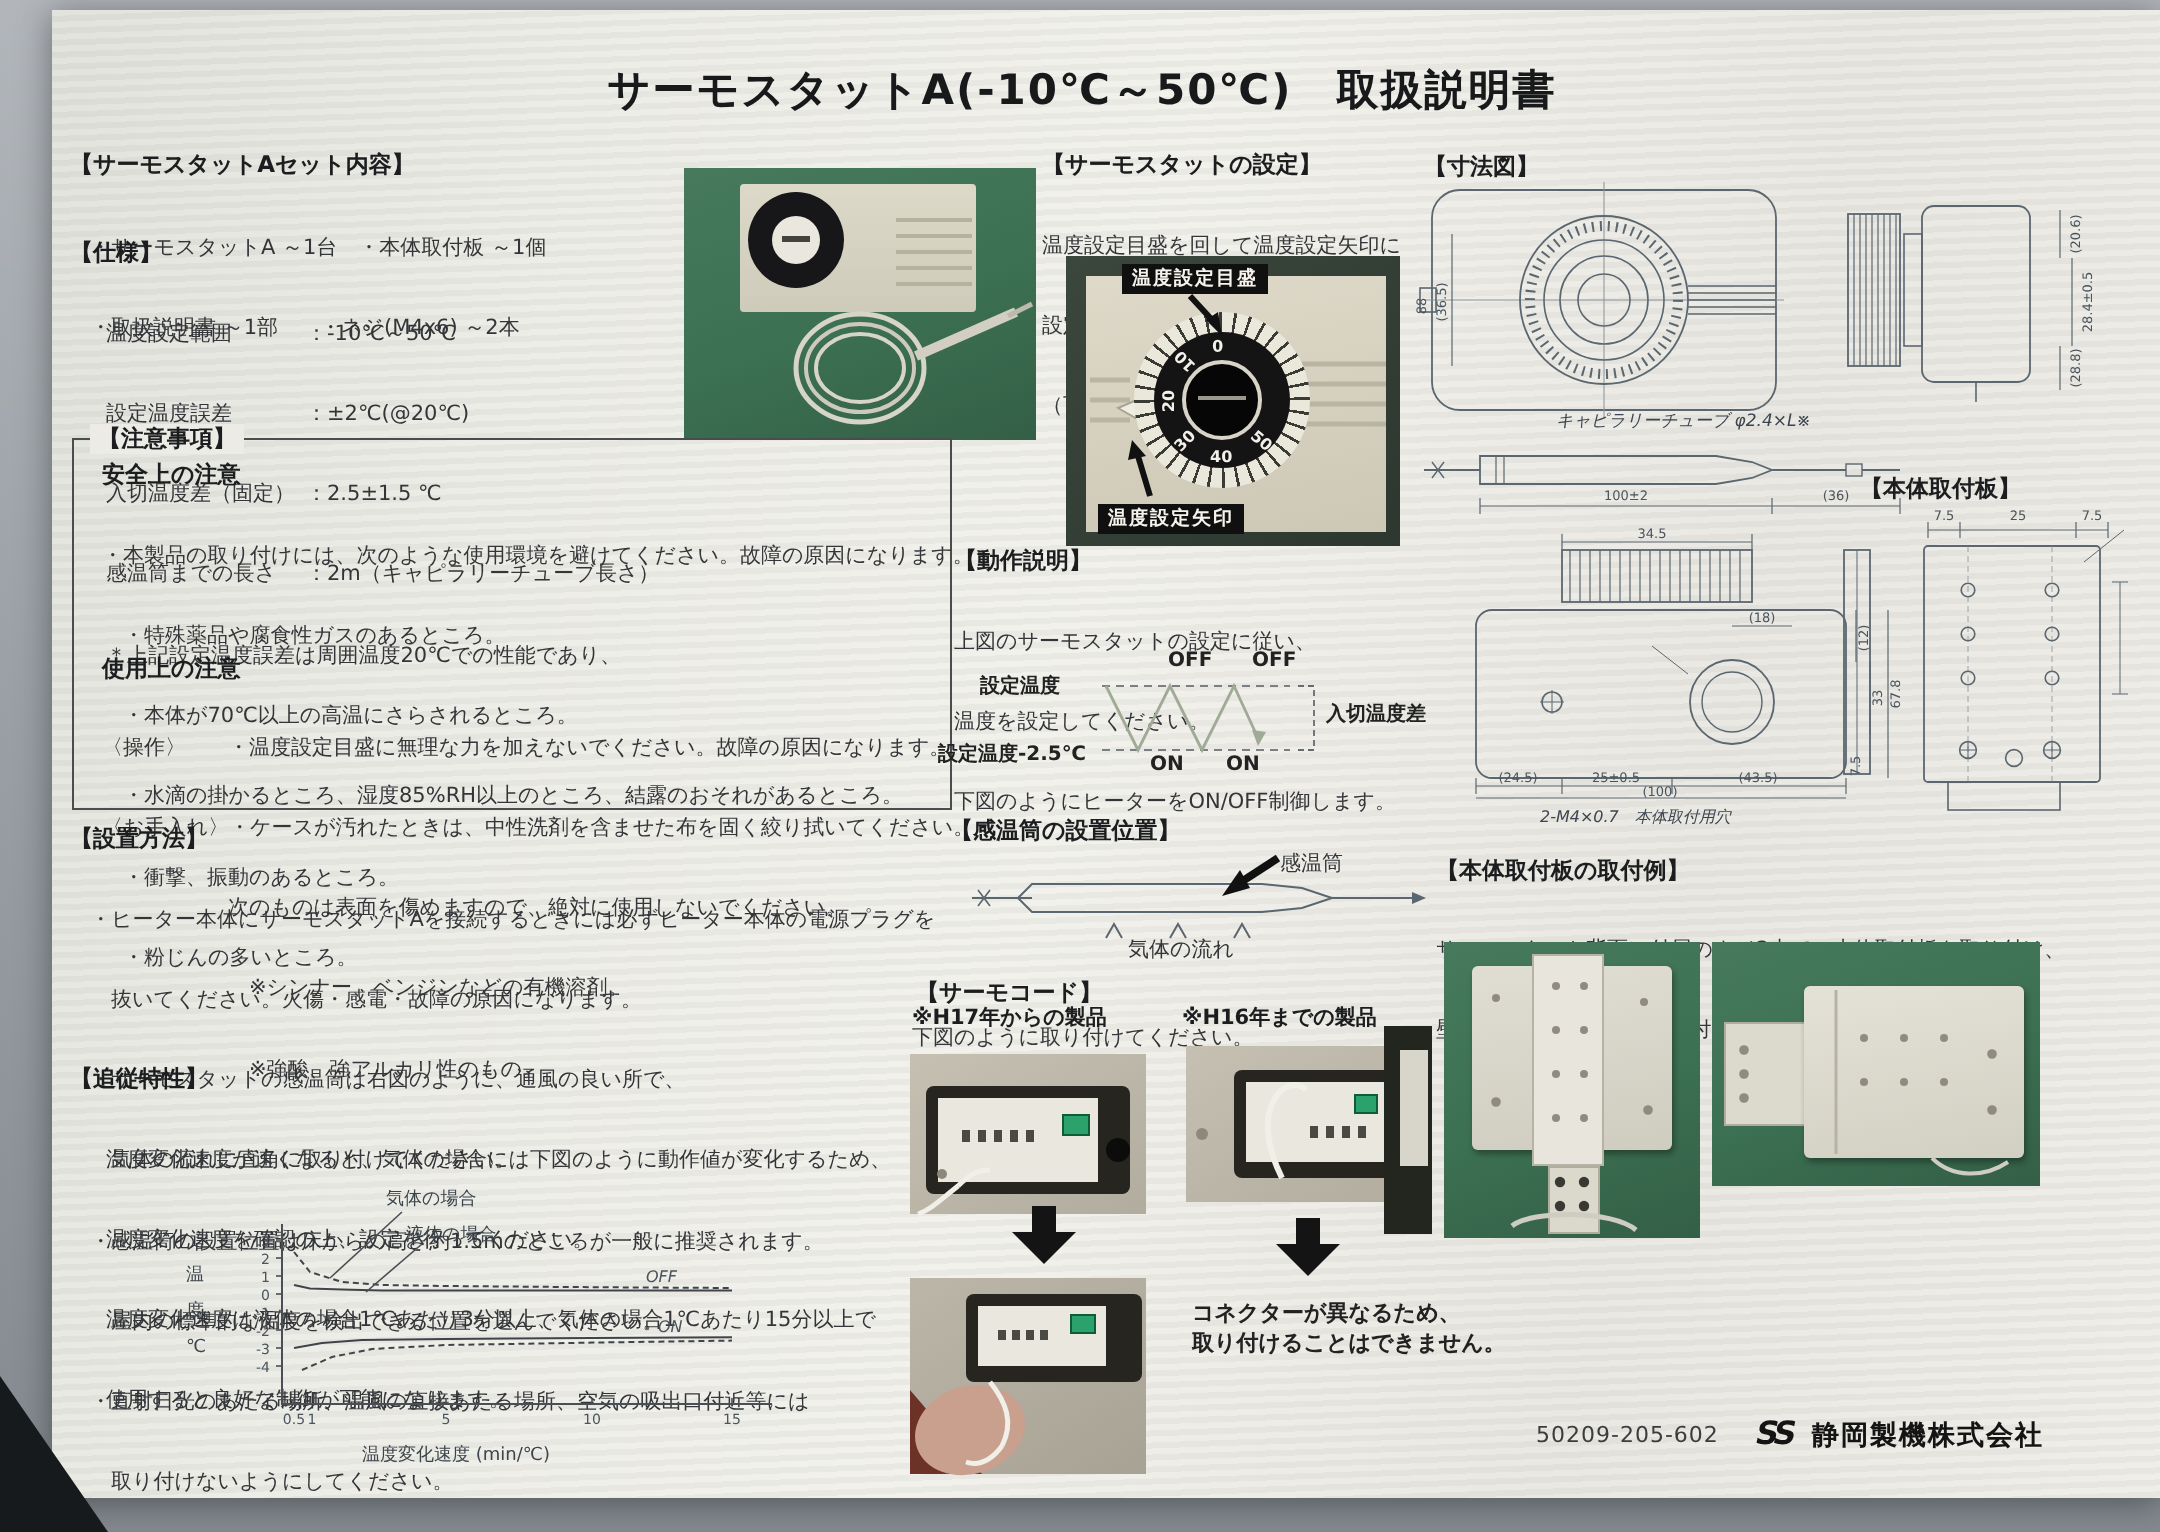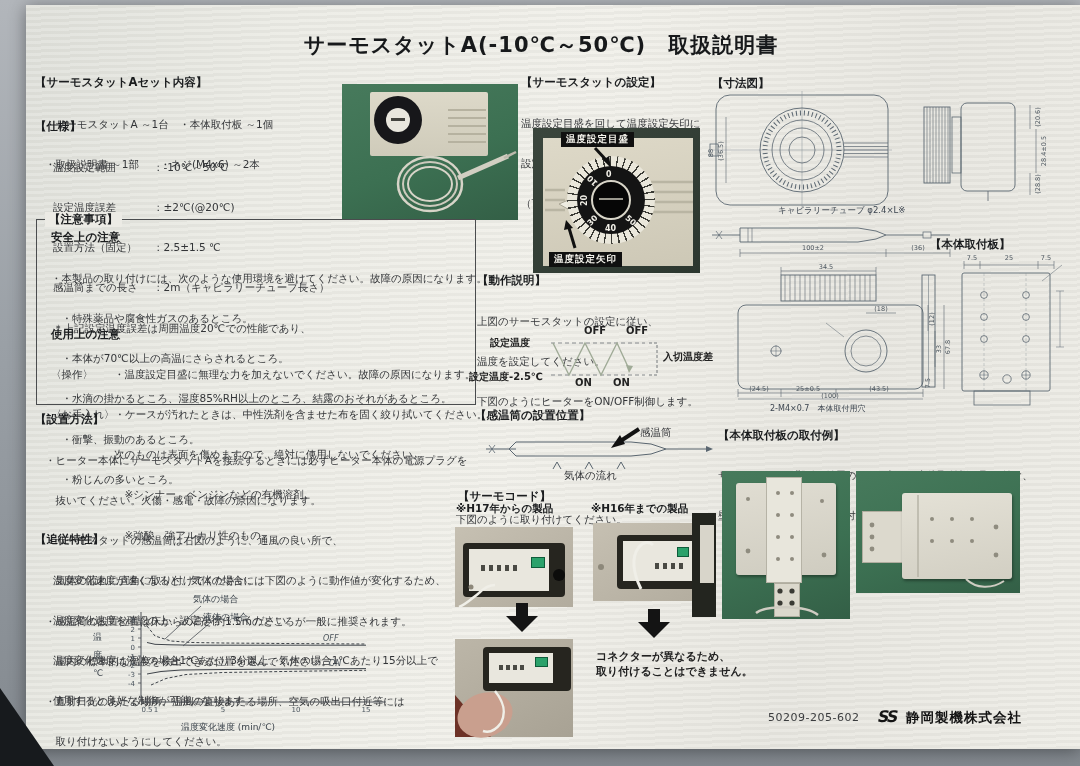--- a/index.html
+++ b/index.html
@@ -26,41 +26,41 @@
     padding:1px 5px; letter-spacing:1px; white-space:nowrap; }
   .photo-green { background:linear-gradient(160deg,#477a5c 0%,#3c7052 55%,#335f46 100%); }
   .panel-photo { background:linear-gradient(150deg,#c6c0b2,#b2ac9e); }
   .lbl10b { font-size:10px; font-weight:bold; color:#222; white-space:nowrap; }
   .dialnum { position:absolute; color:#f2f0e8; font-size:8px; font-weight:bold; }
   .down-arrow .da-stem { width:12px; height:13px; background:#141414; margin:0 auto; }
   .down-arrow .da-head { width:0; height:0; border-left:16px solid transparent;
     border-right:16px solid transparent; border-top:16px solid #141414; }
   .dim { font-size:6.5px; fill:#4b555e; }
   svg { overflow:visible; }
-  .small-note { font-size:8.5px; color:#3c4550; white-space:nowrap; }
+  .small-note { font-size:8.5px; color:#3c4550; white-space:nowrap;font-style:italic; }
 </style>
 </head>
 <body>
 
 <div id="photo">
 <div id="page">
 
   <div class="abs title" style="left:235px;top:26px;width:560px;text-align:center">サーモスタットA(-10℃～50℃)　取扱説明書</div>
 
   <div class="abs hd" style="left:9px;top:70px">【サーモスタットAセット内容】</div>
   <div class="abs txt" style="left:19px;top:86px">
     <div>・サーモスタットA ～1台　・本体取付板 ～1個</div>
     <div>・取扱説明書 ～1部　　・ネジ(M4x6) ～2本</div>
   </div>
 
   <div class="abs hd" style="left:9px;top:114px">【仕様】</div>
   <div class="abs txt" style="left:27px;top:129px">
     <div class="spec-row"><span class="spec-label">温度設定範囲</span><span>：-10℃～50℃</span></div>
     <div class="spec-row"><span class="spec-label">設定温度誤差</span><span>：±2℃(@20℃)</span></div>
-    <div class="spec-row"><span class="spec-label">設置方法（固定）</span><span>：2.5±1.5 ℃</span></div>
+    <div class="spec-row"><span class="spec-label">入切温度差（固定）</span><span>：2.5±1.5 ℃</span></div>
     <div class="spec-row"><span class="spec-label">感温筒までの長さ</span><span>：2m（キャピラリーチューブ長さ）</span></div>
     <div>＊上記設定温度誤差は周囲温度20℃での性能であり、</div>
   </div>
 
   <div class="abs photo-green" style="left:316px;top:79px;width:176px;height:136px">
     <div class="abs" style="left:28px;top:8px;width:118px;height:64px;background:linear-gradient(180deg,#ddd9c9,#cfcbba);border-radius:2px"></div>
     <svg class="abs" style="left:28px;top:8px" width="118" height="64">
       <path d="M78,18 H116 M78,26 H116 M78,34 H116 M78,42 H116 M78,50 H116" stroke="#b6b2a0" stroke-width="2" fill="none"></path>
     </svg>
     <div class="abs" style="left:32px;top:12px;width:48px;height:48px;border-radius:50%;background:#17171a"></div>

